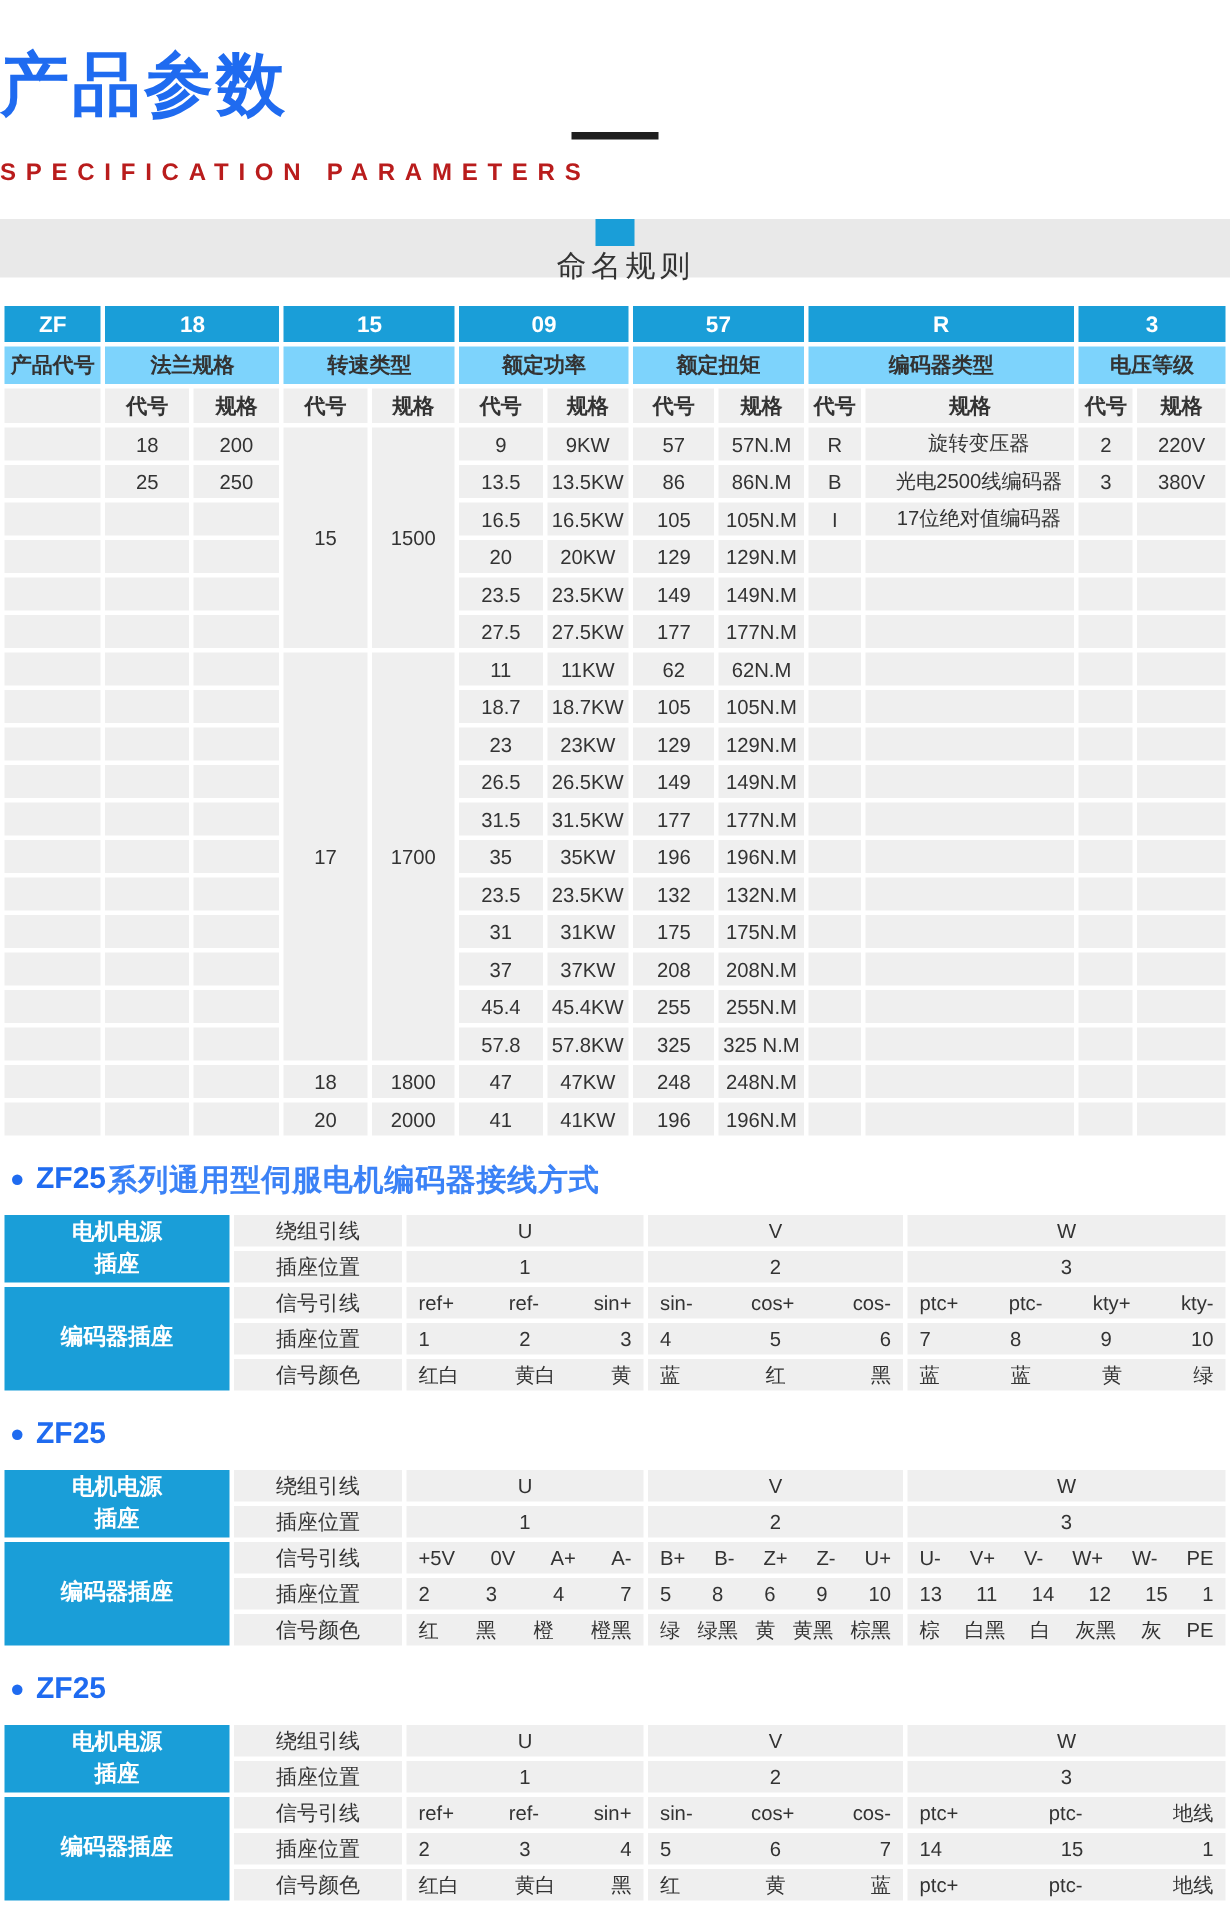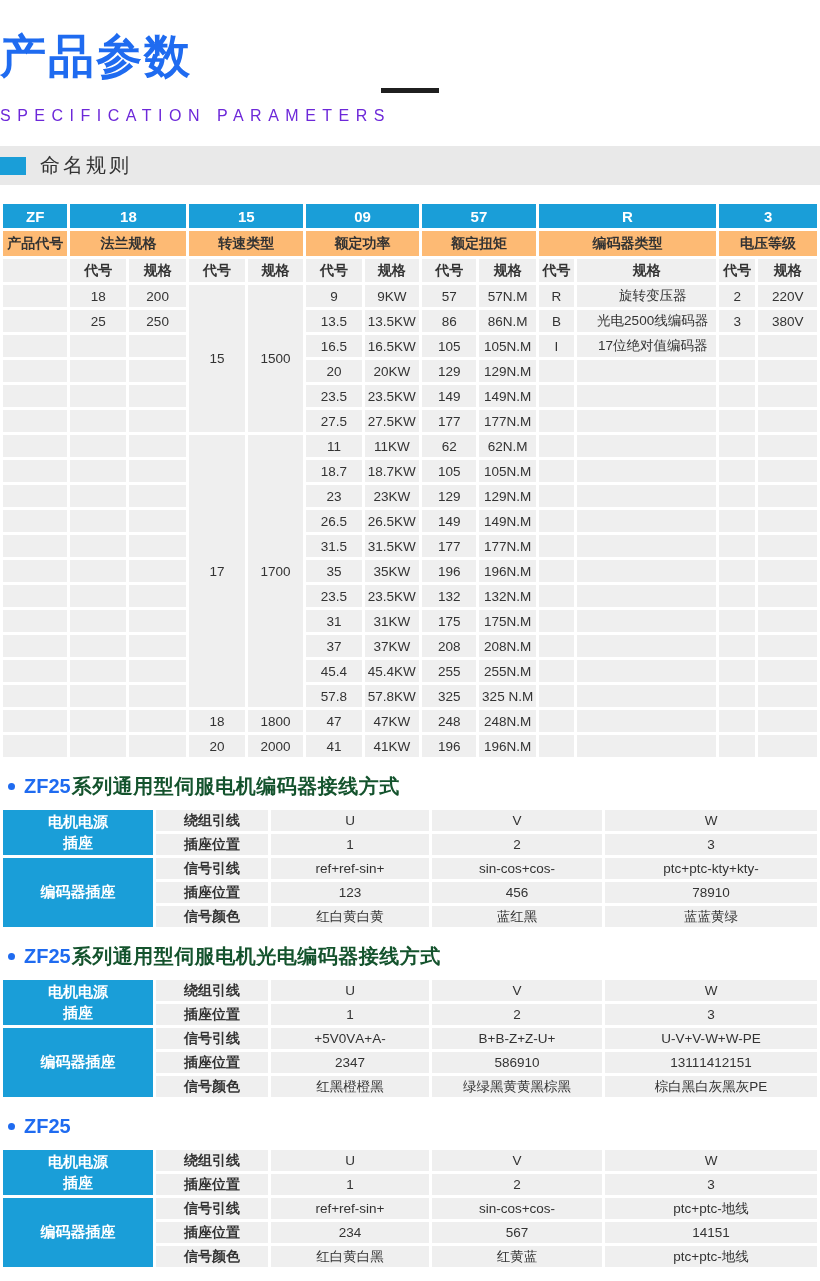--- a/index.html
+++ b/index.html
@@ -16,50 +16,50 @@
     width:820px;height:1281px;overflow:hidden;
     font-family:"Liberation Sans","DejaVu Sans",sans-serif;
     color:var(--text-dark);
   }
   .page{width:820px;height:1281px;position:relative;}
 
   
   header{text-align:left;padding-top:30px;}
   h1{font-size:46px;line-height:52px;font-weight:bold;color:var(--accent-blue);letter-spacing:2px;}
   .title-bar{width:58px;height:5px;background:var(--underline-dark);margin:6px auto 0;}
-  .subtitle{margin-top:14px;font-size:16px;font-weight:400;letter-spacing:6.5px;color:#6d28d9;white-space:nowrap;}
+  .subtitle{margin-top:14px;font-size:16px;font-weight:700;letter-spacing:6.5px;color:#b91c1c;white-space:nowrap;}
 
   
-  .rule-bar{margin-top:21px;height:39px;background:var(--bar-gray);display:flex;align-items:center;}
+  .rule-bar{margin-top:21px;height:39px;background:var(--bar-gray);display:flex;align-items:center;flex-direction:column;}
   .rule-sq{width:26px;height:18px;background:var(--table-header-blue);flex:0 0 auto;}
   .rule-txt{margin-left:14px;font-size:20px;letter-spacing:3px;color:#333;}
 
   
   table{border-collapse:separate;border-spacing:3px;table-layout:fixed;width:820px;}
   th,td{overflow:hidden;white-space:nowrap;vertical-align:middle;text-align:center;}
 
   
   .naming{margin-top:16px;}
   .naming .code{background:var(--table-header-blue);color:#fff;font-size:15px;font-weight:bold;height:24px;}
-  .naming .cat{background:#fdba74;font-size:14px;font-weight:bold;color:#333;height:25px;}
+  .naming .cat{background:#7dd3fc;font-size:14px;font-weight:bold;color:#333;height:25px;}
   .naming .sub{background:var(--cell-gray);font-size:14px;font-weight:bold;color:#333;height:23px;}
   .naming td{background:var(--cell-gray);height:22px;font-size:13.5px;color:#333;}
   .naming td.left{text-align:center;padding-left:12px;}
 
   
   .sec-title{display:flex;align-items:center;margin:14px 0 9px 8px;font-size:20px;font-weight:bold;height:24px;}
   .bullet{width:7px;height:7px;border-radius:50%;background:var(--accent-blue);margin-right:9px;flex:0 0 auto;}
   .hl{color:var(--accent-blue);margin-right:1px;}
-  .rest{color:#14532d;letter-spacing:0.5px;font-family:Liberation Serif, serif;}
+  .rest{color:#3b82f6;letter-spacing:0.5px;font-family:Liberation Serif, serif;}
 
   
   .wiring td{background:var(--cell-gray);height:21px;font-size:13.5px;color:#333;}
   .wiring td.blue{background:var(--table-header-blue);color:#fff;font-size:15px;font-weight:bold;line-height:1.35;}
-  .wiring td.lbl{font-weight:bold;font-size:14px;}
-  .flexwrap{display:flex;justify-content:center;align-items:center;padding:0 8px;width:100%;}
+  .wiring td.lbl{font-weight:normal;font-size:14px;}
+  .flexwrap{display:flex;justify-content:space-between;align-items:center;padding:0 8px;width:100%;}
   .gitem{font-size:13.5px;color:#333;}
 </style>
 </head>
 <body>
 
 <div class="page">
 
   <header>
     <h1>产品参数</h1>
     <div class="title-bar"></div>
@@ -486,21 +486,20 @@
                 <span class="gitem">黄</span>
                 <span class="gitem">绿</span>
               </div>
             </td>
           </tr>
         </tbody>
       </table>
       <div class="sec-title">
         <span class="bullet"></span>
         <span class="hl">ZF25</span>
-        <span class="rest">系列通用型伺服电机光电编码器接线方式</span>
       </div>
       <table class="wiring">
         <colgroup>
           <col style="width: 150px;">
           <col style="width: 112px;">
           <col style="width: 158px;">
           <col style="width: 170px;">
           <col style="width: 212px;">
         </colgroup>
         <tbody>

